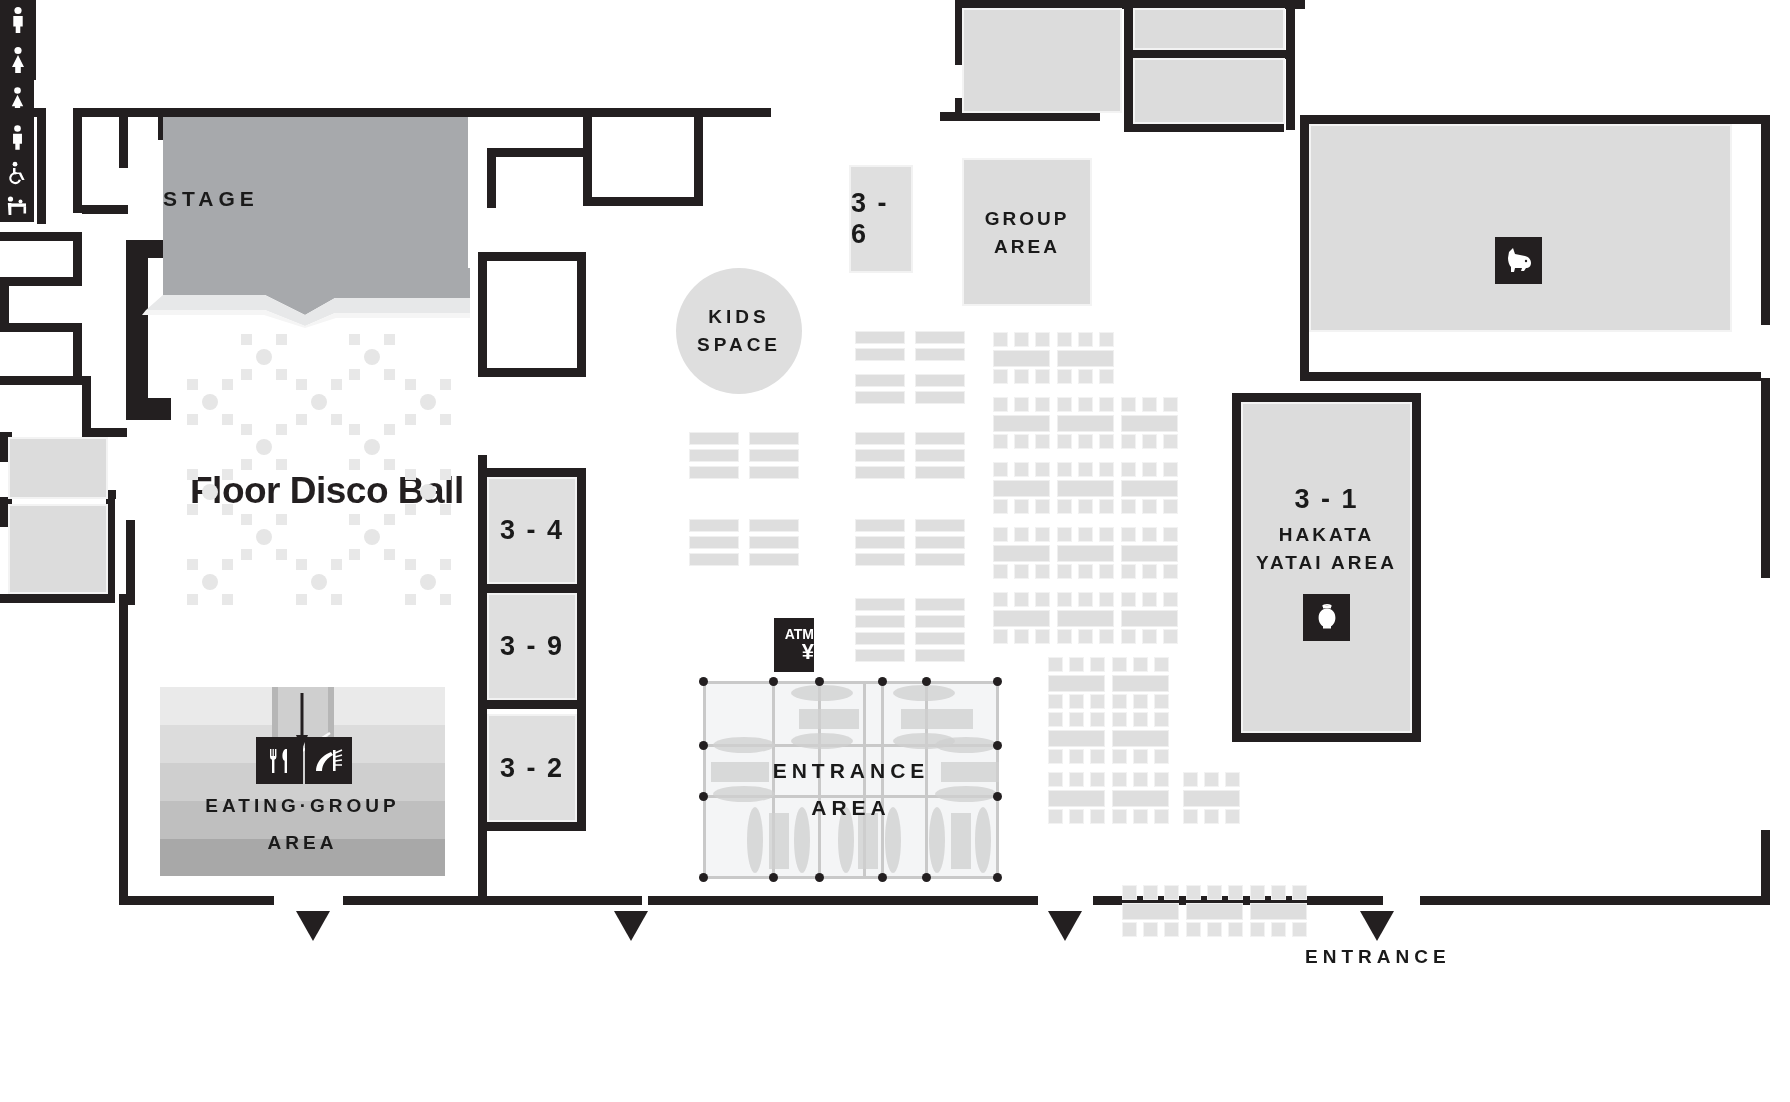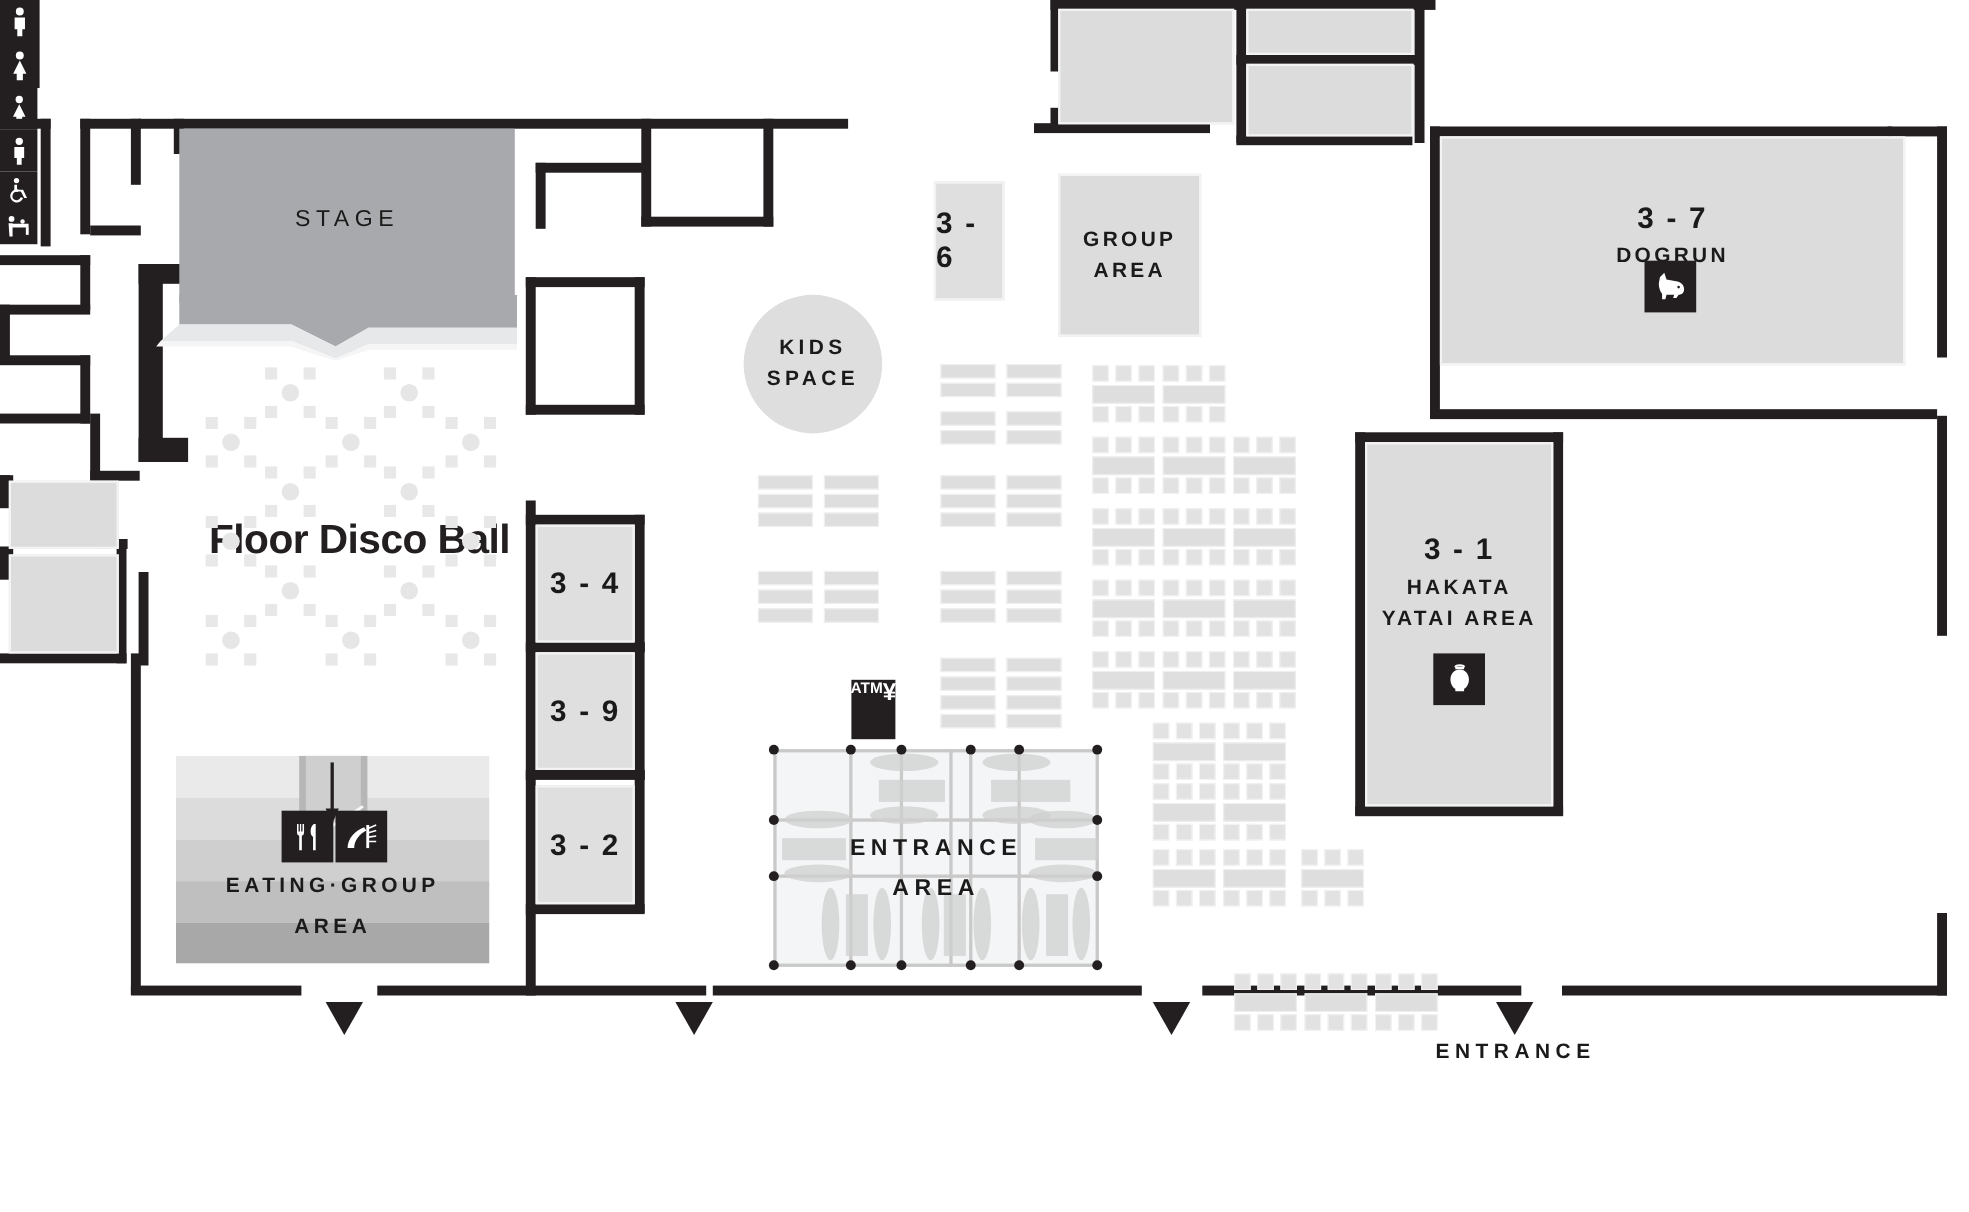--- a/index.html
+++ b/index.html
@@ -16,21 +16,21 @@
   .glyph{background:#231f20;display:flex;align-items:center;justify-content:center;}
   .glyph svg{display:block;}
 
   
   .shopbox{position:absolute;background:#dfdfdf;border:2px solid #f2f2f2;box-sizing:border-box;
            display:flex;align-items:center;justify-content:center;}
   .shopbox span{font-size:27px;font-weight:bold;letter-spacing:2px;color:#1a1a1a;}
 
   
   #stage{position:absolute;background:#a7a9ac;}
-  #stage .lbl{position:absolute;width:100%;text-align:center;font-size:21px;font-weight:normal;
+  #stage .lbl{position:absolute;width:100%;font-size:21px;font-weight:bold;
               letter-spacing:5px;color:#1a1a1a;}
 
   
   #discotitle{position:absolute;font-size:37px;font-weight:bold;color:#231f20;letter-spacing:-0.5px;
               white-space:nowrap;font-family:"Liberation Sans",sans-serif;}
   .dball{position:absolute;}
   .dball .c{position:absolute;border-radius:50%;background:#e6e6e6;}
   .dball .s{position:absolute;background:#e8e8e8;}
 
   
@@ -58,22 +58,22 @@
   #hammock .dot{position:absolute;width:9px;height:9px;border-radius:50%;background:#231f20;}
   #hammock .txt{position:absolute;width:100%;text-align:center;font-size:21px;font-weight:bold;
                 letter-spacing:5px;color:#1a1a1a;}
 
   
   .tri{position:absolute;width:0;height:0;border-left:17px solid transparent;
        border-right:17px solid transparent;border-top:30px solid #231f20;}
   #entlbl{position:absolute;font-size:19px;font-weight:bold;letter-spacing:5px;color:#1a1a1a;}
 
   
-  #atm{position:absolute;background:#231f20;display:flex;flex-direction:row;
-       align-items:flex-start;justify-content:center;color:#fff;}
+  #atm{position:absolute;background:#231f20;display:flex;flex-direction:column;
+       align-items:flex-end;justify-content:center;color:#fff;}
   #atm .a{font-size:14px;font-weight:bold;line-height:1;letter-spacing:0px;}
   #atm .y{font-size:22px;font-weight:bold;line-height:1;}
 </style>
 </head>
 <body>
 
 <div id="map">
 
   <div class="wall" style="left:0;top:108px;width:46px;height:9px;"></div>
   <div class="wall" style="left:37px;top:108px;width:9px;height:116px;"></div>
@@ -367,24 +367,20 @@
     <div>SPACE</div>
   </div>
 
   <div class="room" style="left:962px;top:158px;width:130px;height:148px;"></div>
   <div class="roomlbl" style="left:962px;top:198px;width:130px;height:70px;">
     <div class="sub">GROUP</div>
     <div class="sub">AREA</div>
   </div>
 
   <div class="room" style="left:1309px;top:124px;width:423px;height:208px;"></div>
-  <div class="roomlbl" style="left:1309px;top:160px;width:423px;height:110px;">
-    <div class="num">3 - 7</div>
-    <div class="sub" style="margin-top:5px;">DOGRUN</div>
-  </div>
   <div class="glyph" style="position:absolute;left:1495px;top:237px;width:47px;height:47px;">
     <svg width="30" height="28" viewBox="0 0 30 28">
       <path d="M5 5 L9 1 L11 7 L21 9 C25 10 27 13 27 16 C27 19 25 21 22 21 L20 24 L17 24 L18 21 L11 21 L10 25 L7 25 L7 20 C5 18 4 14 4 11 Z" fill="#fff"></path>
       <circle cx="22" cy="14" r="1.2" fill="#231f20"></circle>
     </svg>
   </div>
 
   <div class="wall" style="left:1232px;top:393px;width:9px;height:348px;"></div>
   <div class="wall" style="left:1232px;top:393px;width:189px;height:9px;"></div>
   <div class="wall" style="left:1412px;top:393px;width:9px;height:348px;"></div>

